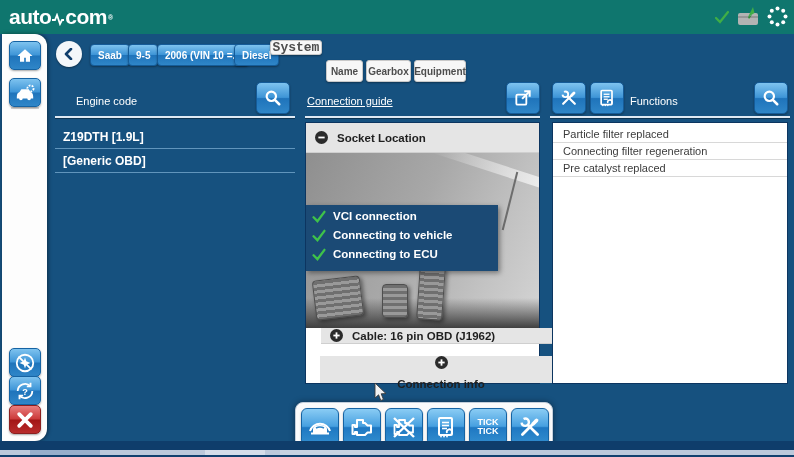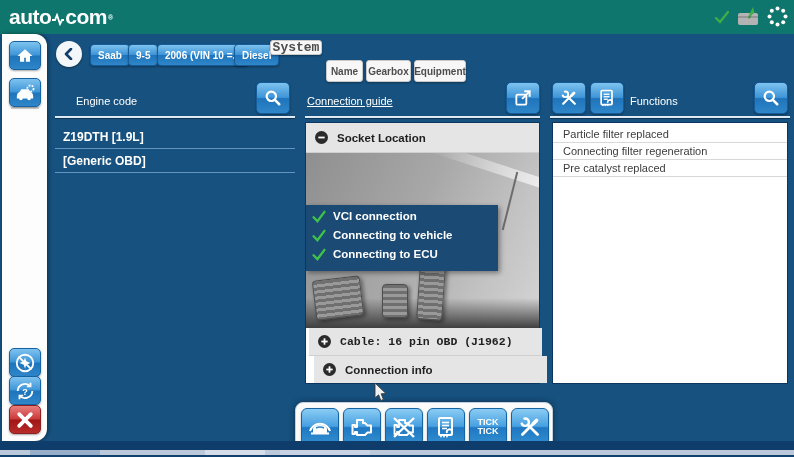--- a/index.html
+++ b/index.html
@@ -214,30 +214,30 @@
       </div>
       <div class="step">
         <svg width="14" height="13" viewBox="0 0 18 16">
             <path d="M2 9 L7 14 L16 2" fill="none" stroke="#3fc24a" stroke-width="3" stroke-linecap="round"></path>
           </svg>
         <span>Connecting to ECU</span>
       </div>
     </div>
   </div>
 
-  <div class="acc-row" style="position:absolute; left:3px; top:205px; height:28px;font-family:Liberation Mono, monospace;">
+  <div class="acc-row" style="position:absolute; left:15px; top:205px; height:16px;">
     <span class="disc">
       <svg width="9" height="9" viewBox="0 0 10 10">
           <line x1="1.5" y1="5" x2="8.5" y2="5" stroke="#fff" stroke-width="2"></line>
           <line x1="5" y1="1.5" x2="5" y2="8.5" stroke="#fff" stroke-width="2"></line>
         </svg>
     </span>
     <span>Cable: 16 pin OBD (J1962)</span>
   </div>
-  <div class="acc-row" style="position:absolute; left:8px; top:233px; height:27px; border-bottom:none;">
+  <div class="acc-row" style="position:absolute; left:14px; top:233px; height:27px; border-bottom:none;flex-direction:column;">
     <span class="disc">
       <svg width="9" height="9" viewBox="0 0 10 10">
           <line x1="1.5" y1="5" x2="8.5" y2="5" stroke="#fff" stroke-width="2"></line>
           <line x1="5" y1="1.5" x2="5" y2="8.5" stroke="#fff" stroke-width="2"></line>
         </svg>
     </span>
     <span>Connection info</span>
   </div>
 </div>
 

